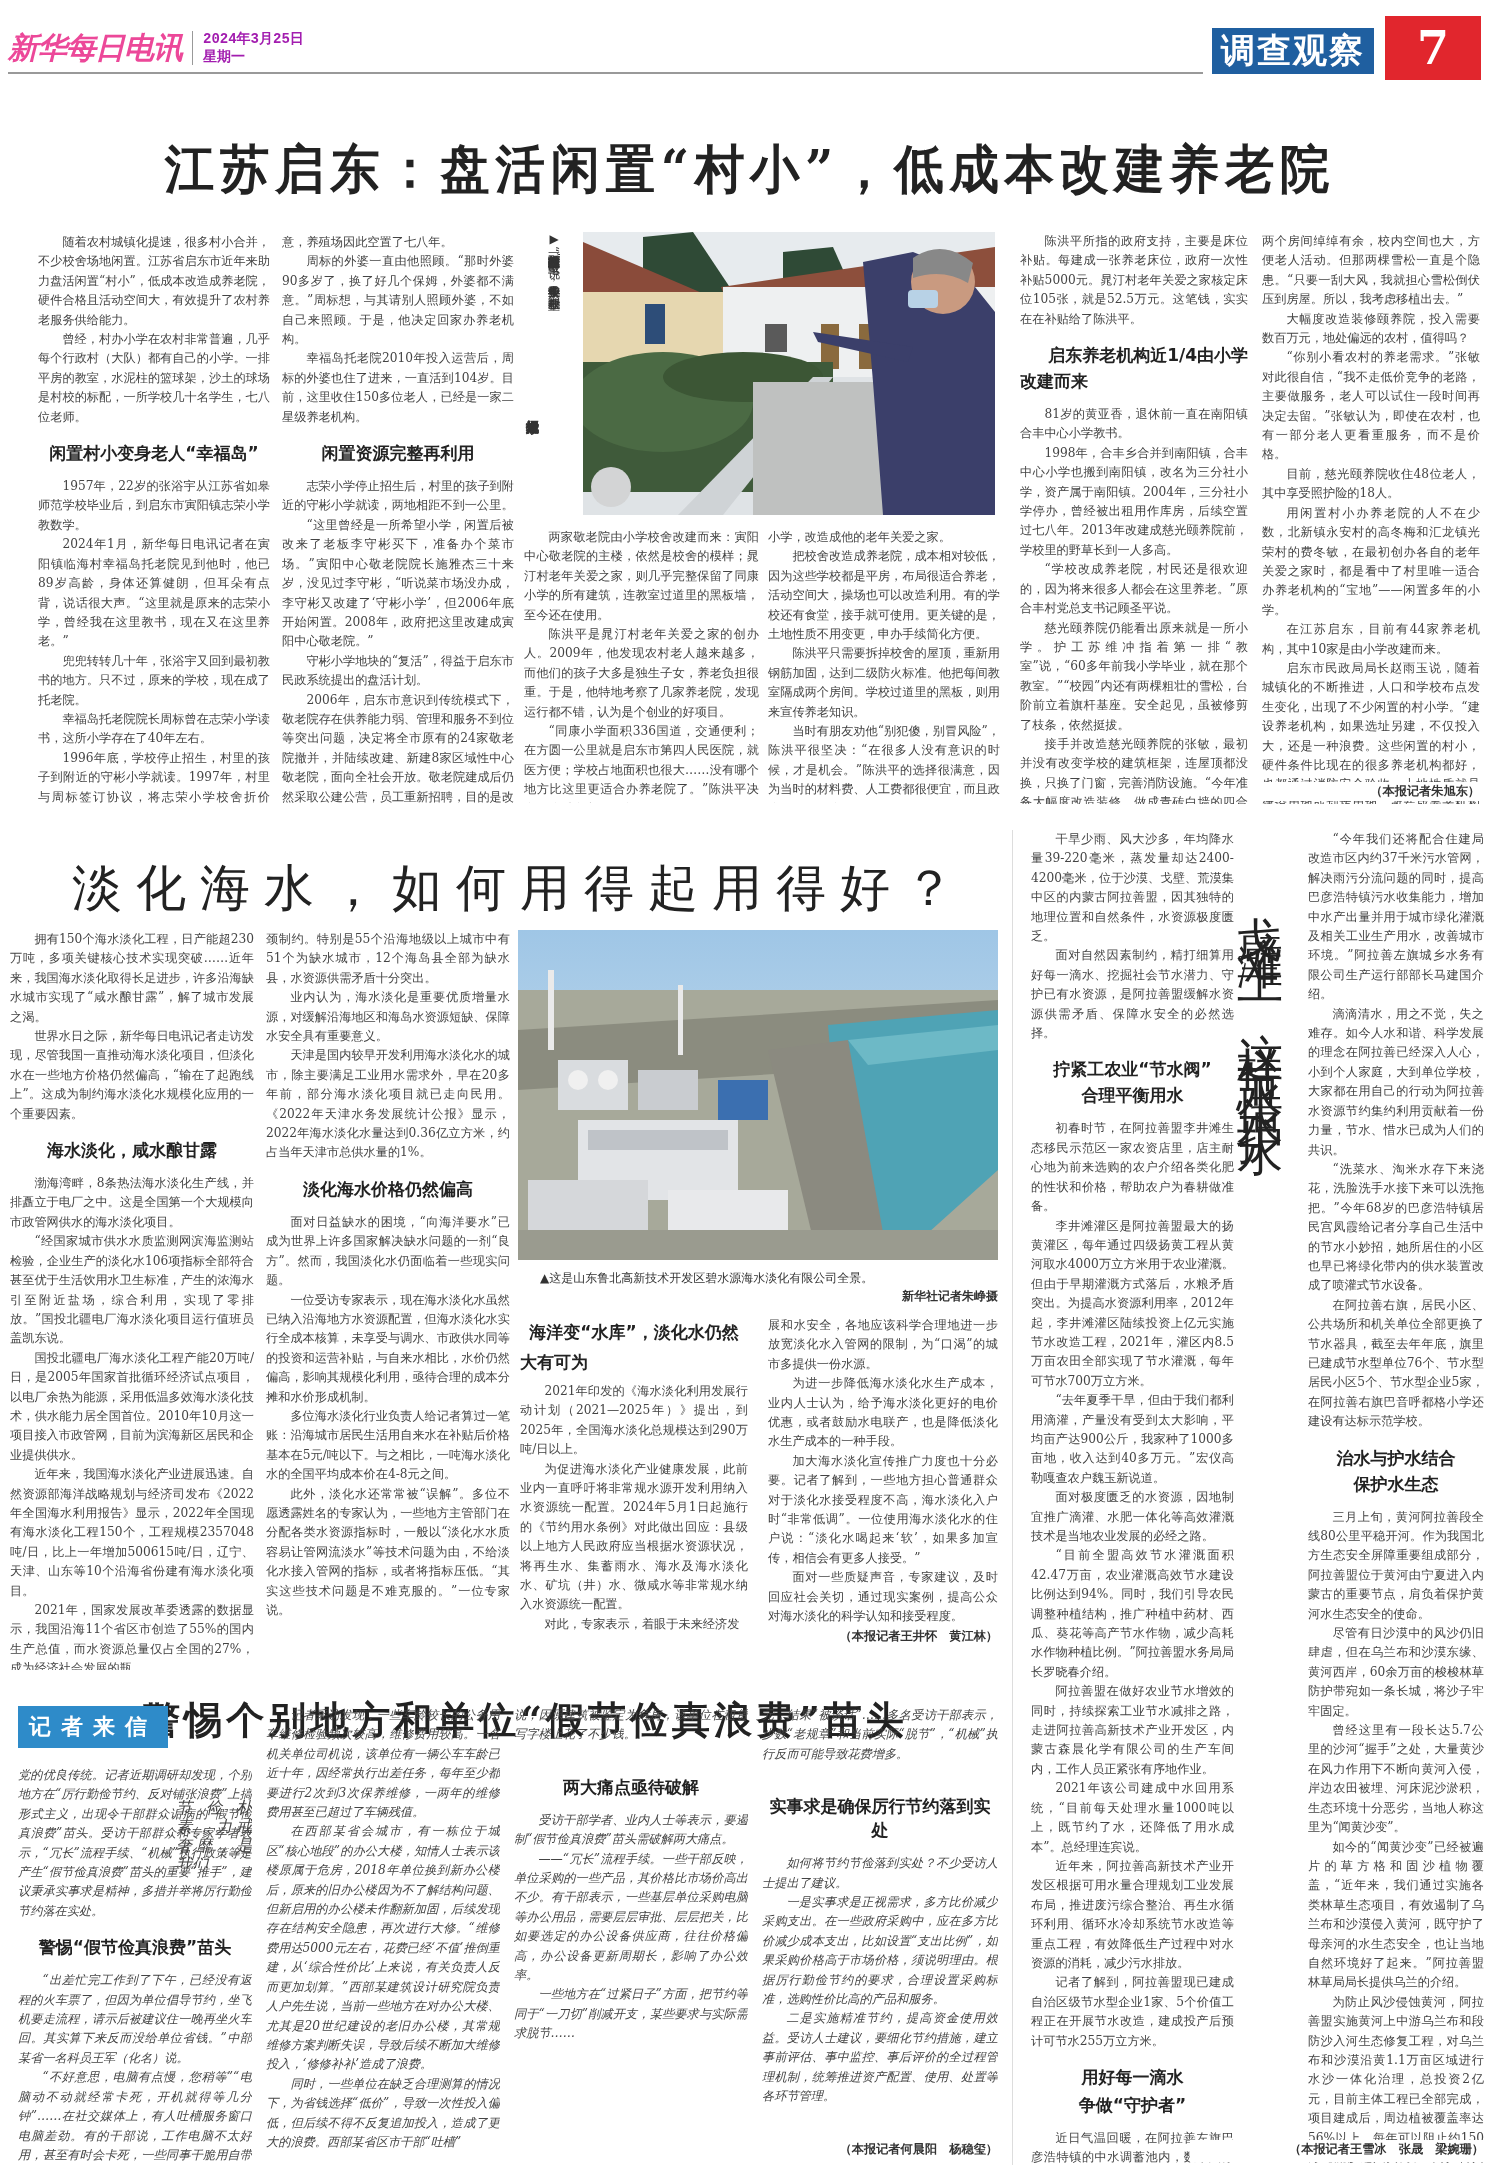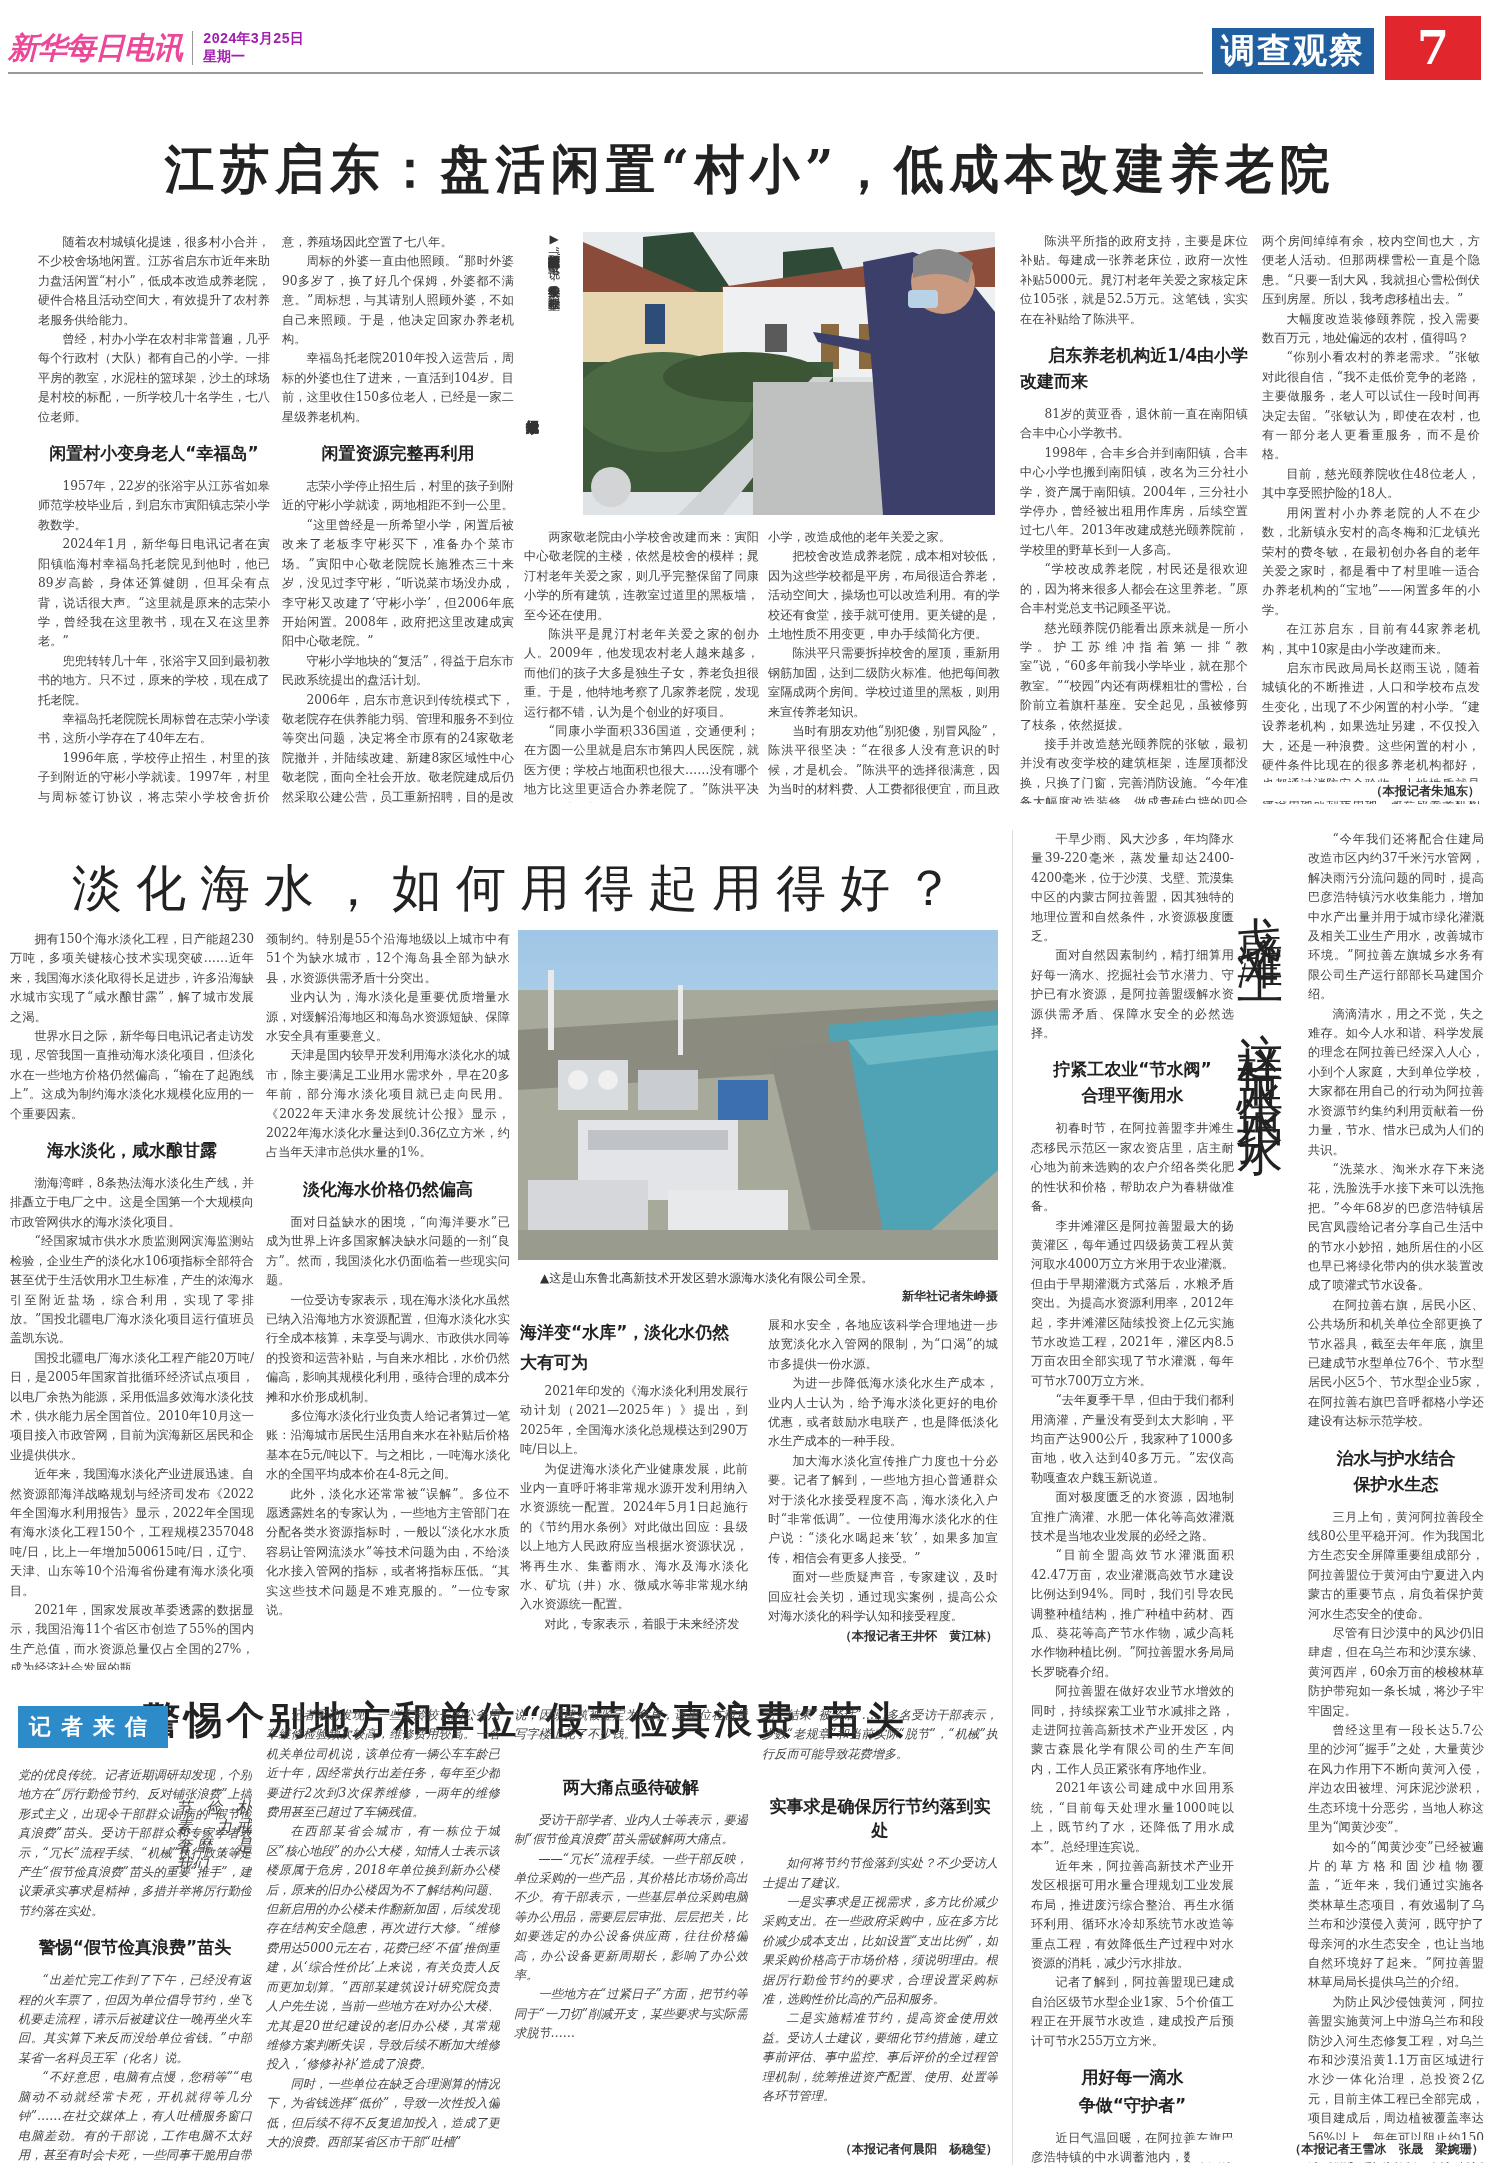--- a/index.html
+++ b/index.html
@@ -183,21 +183,21 @@
     <circle cx="90" cy="150" r="10" fill="#f0f0f0"></circle>
     <rect x="30" y="40" width="6" height="80" fill="#eaeaea"></rect>
     <rect x="160" y="55" width="5" height="70" fill="#eaeaea"></rect>
     <rect x="0" y="300" width="480" height="30" fill="#9a9b8f"></rect>
   </svg>
 </div>
 <div class="abs caption" style="left:540px;top:1270px;width:460px">▲这是山东鲁北高新技术开发区碧水源海水淡化有限公司全景。</div>
 <div class="abs caption" style="left:540px;top:1288px;width:458px;text-align:right;font-family:'DejaVu Sans',sans-serif;font-weight:bold">新华社记者朱峥摄</div>
 
 <div class="abs col" style="left:520px;top:1316px;width:228px;height:354px">
-  <div class="sub" style="text-align:left;margin:4px 0 0">海洋变“水库”，淡化水仍然</div>
+  <div class="sub" style="text-align:center;margin:4px 0 0">海洋变“水库”，淡化水仍然</div>
   <div class="sub" style="text-align:left;margin:6px 0 8px">大有可为</div>
   <p>2021年印发的《海水淡化利用发展行动计划（2021—2025年）》提出，到2025年，全国海水淡化总规模达到290万吨/日以上。</p>
   <p>为促进海水淡化产业健康发展，此前业内一直呼吁将非常规水源开发利用纳入水资源统一配置。2024年5月1日起施行的《节约用水条例》对此做出回应：县级以上地方人民政府应当根据水资源状况，将再生水、集蓄雨水、海水及海水淡化水、矿坑（井）水、微咸水等非常规水纳入水资源统一配置。</p>
   <p>对此，专家表示，着眼于未来经济发</p>
 </div>
 <div class="abs col" style="left:768px;top:1316px;width:230px;height:354px">
   <p style="text-indent:0">展和水安全，各地应该科学合理地进一步放宽淡化水入管网的限制，为“口渴”的城市多提供一份水源。</p>
   <p>为进一步降低海水淡化水生产成本，业内人士认为，给予海水淡化更好的电价优惠，或者鼓励水电联产，也是降低淡化水生产成本的一种手段。</p>
   <p>加大海水淡化宣传推广力度也十分必要。记者了解到，一些地方担心普通群众对于淡化水接受程度不高，海水淡化入户时“非常低调”。一位使用海水淡化水的住户说：“淡化水喝起来‘软’，如果多加宣传，相信会有更多人接受。”</p>
   <p>面对一些质疑声音，专家建议，及时回应社会关切，通过现实案例，提高公众对海水淡化的科学认知和接受程度。</p>

